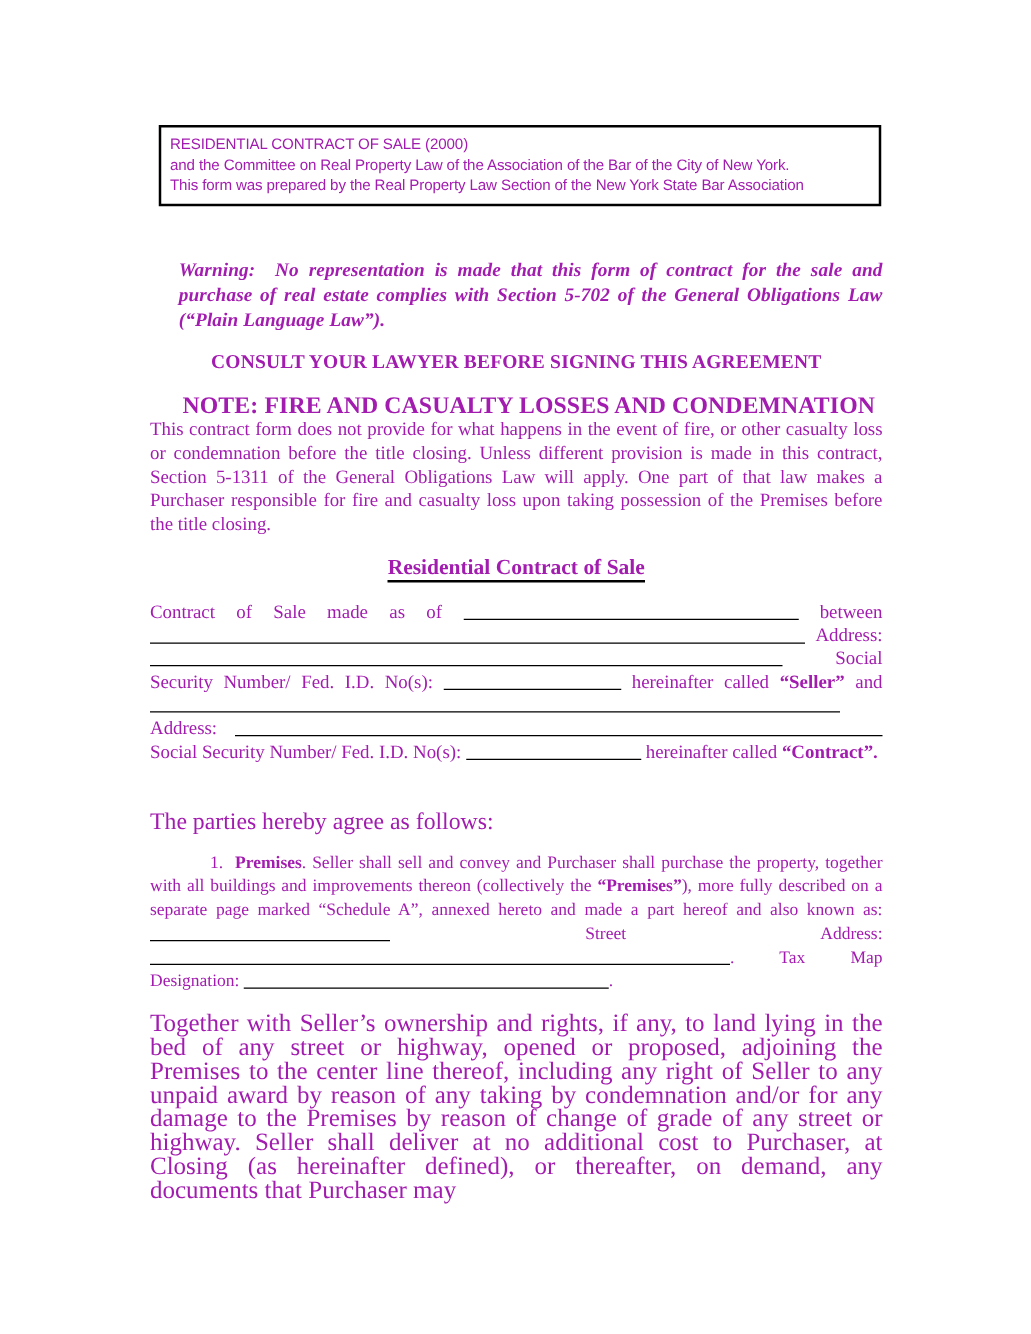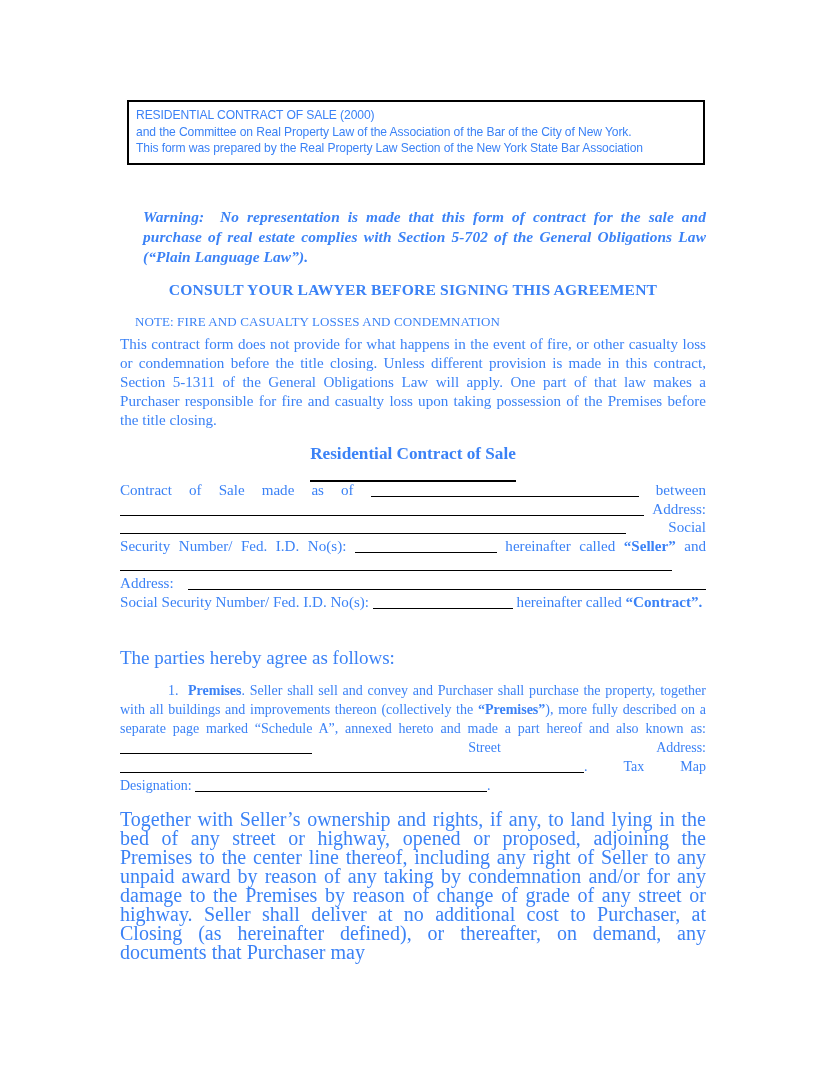--- a/index.html
+++ b/index.html
@@ -7,21 +7,21 @@
     padding: 0;
     background: #ffffff;
   }
   .page {
     position: relative;
     width: 825px;
     height: 1067px;
     background: #ffffff;
     overflow: hidden;
     font-family: "Liberation Serif", "DejaVu Serif", serif;
-    color: #3b82f6;
+    color: #a21caf;
   }
 
   
   .header-box {
     position: absolute;
     left: 127px;
     top: 100px;
     width: 578px;
     box-sizing: border-box;
     border: 2px solid #000000;
@@ -63,24 +63,24 @@
     width: 586px;
     text-align: center;
     font-weight: bold;
     font-size: 15.6px;
     letter-spacing: 0.15px;
     font-family: Liberation Serif, serif;
   }
 
   .note-heading {
     position: absolute;
-    left: 15px;
+    left: 26px;
     top: 314px;
-    font-weight: normal;
-    font-size: 13px;
+    font-weight: bold;
+    font-size: 19px;
     letter-spacing: 0.1px;
     white-space: nowrap;
   }
 
   .note-para {
     position: absolute;
     left: 0;
     top: 335px;
     width: 586px;
     font-size: 15.1px;
@@ -92,21 +92,21 @@
     position: absolute;
     left: 0;
     top: 444px;
     width: 586px;
     text-align: center;
     font-weight: bold;
     font-size: 17.2px;
   }
   .doc-title span {
     border-bottom: 2.5px solid #000000;
-    padding-bottom: 17px;
+    padding-bottom: 1px;
     text-align: right;
   }
 
   .parties {
     position: absolute;
     left: 0;
     top: 481px;
     width: 586px;
     font-size: 15.1px;
     line-height: 18.6px;

